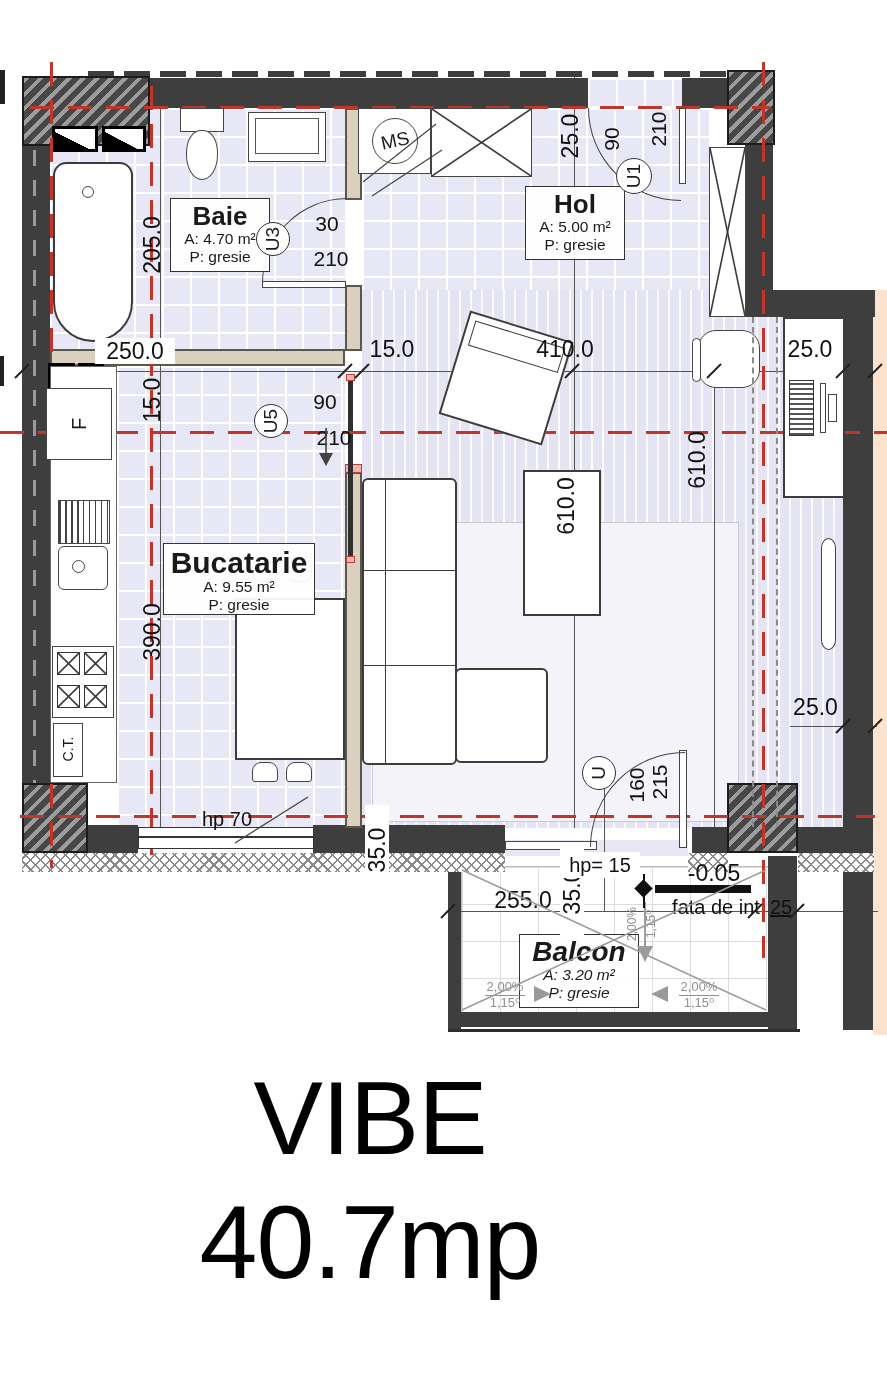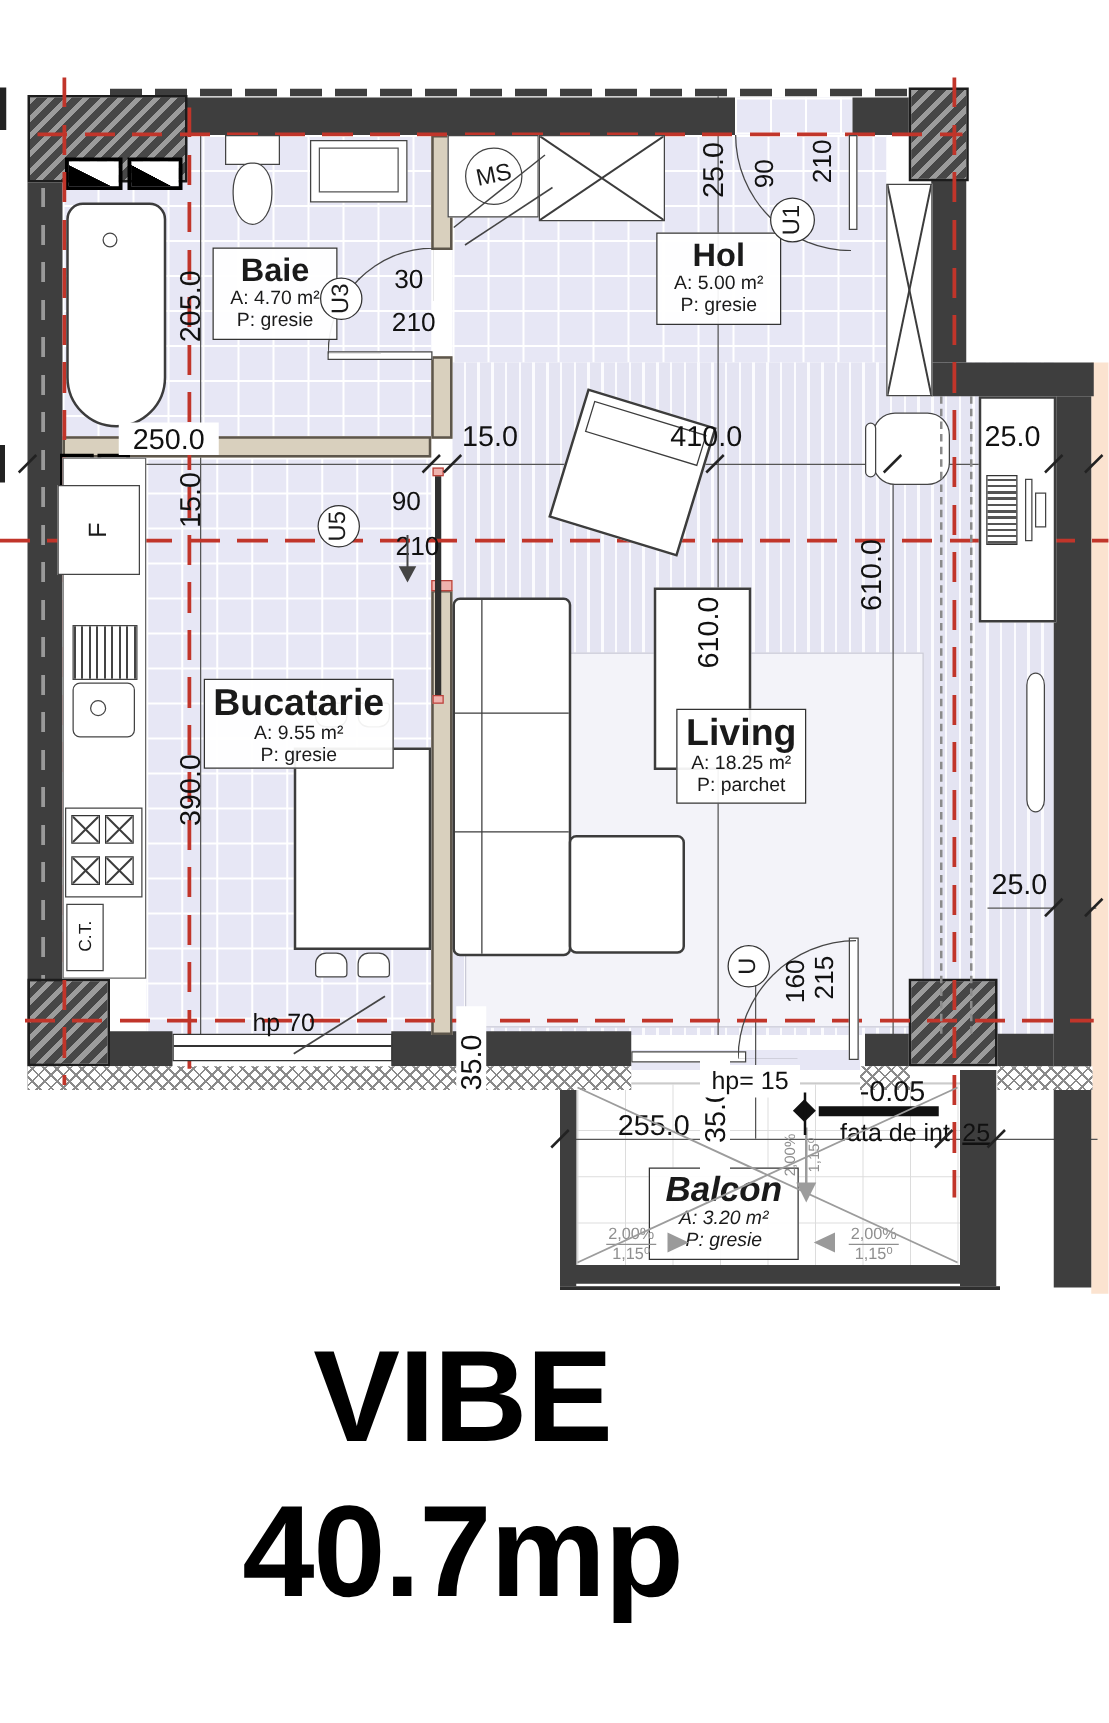--- a/index.html
+++ b/index.html
@@ -49,21 +49,21 @@
   .rinfo{font-size:15.5px;line-height:18px;}
   .dc{width:34px;height:34px;border-radius:50%;background:#fff;border:1.5px solid #333;
       display:flex;align-items:center;justify-content:center;font-size:19px;box-sizing:border-box;}
   .dc span{transform:rotate(-90deg);display:block;}
   .arc{box-sizing:border-box;}
   .frac{font-size:13px;color:#8f8f8f;text-align:center;line-height:1.15;}
   .frac .top{border-bottom:1.2px solid #8f8f8f;display:inline-block;padding:0 2px;}
   .tri-r{width:0;height:0;border-top:8px solid transparent;border-bottom:8px solid transparent;border-left:17px solid #9a9a9a;}
   .tri-l{width:0;height:0;border-top:8px solid transparent;border-bottom:8px solid transparent;border-right:17px solid #9a9a9a;}
   .vsl{font-size:12px;color:#8f8f8f;}
-  .title{font-weight:bold;font-size:104px;line-height:124px;text-align:center;letter-spacing:-1px;color:#000;}
+  .title{font-weight:normal;font-size:104px;line-height:124px;text-align:center;letter-spacing:-1px;color:#000;}
   svg.xb{position:absolute;left:0;top:0;width:100%;height:100%;}
   svg.xb line{stroke:#3c3c3c;stroke-width:1.6;vector-effect:non-scaling-stroke;}
 </style>
 </head>
 <body>
 
 <div id="stage">
 
   <div class="a tile" style="left:50px;top:108px;width:295px;height:242px;"></div>
   <div class="a tile" style="left:362px;top:108px;width:347px;height:182px;"></div>
@@ -238,25 +238,20 @@
   <div class="a room" style="left:525px;top:186px;width:100px;height:74px;">
     <div class="rname">Hol</div>
     <div class="rinfo">A: 5.00 m²</div>
     <div class="rinfo">P: gresie</div>
   </div>
   <div class="a room" style="left:163px;top:543px;width:152px;height:72px;">
     <div class="rname big">Bucatarie</div>
     <div class="rinfo">A: 9.55 m²</div>
     <div class="rinfo">P: gresie</div>
   </div>
-  <div class="a room" style="left:541px;top:567px;width:104px;height:76px;">
-    <div class="rname big">Living</div>
-    <div class="rinfo">A: 18.25 m²</div>
-    <div class="rinfo">P: parchet</div>
-  </div>
   <div class="a room" style="left:519px;top:934px;width:120px;height:74px;font-style:italic;">
     <div class="rname" style="font-size:28px;">Balcon</div>
     <div class="rinfo">A: 3.20 m²</div>
     <div class="rinfo">P: gresie</div>
   </div>
 
   <div class="a dc" style="left:256px;top:222px;">
       <span>U3</span>
     </div>
   <div class="a dc" style="left:254px;top:404px;">

